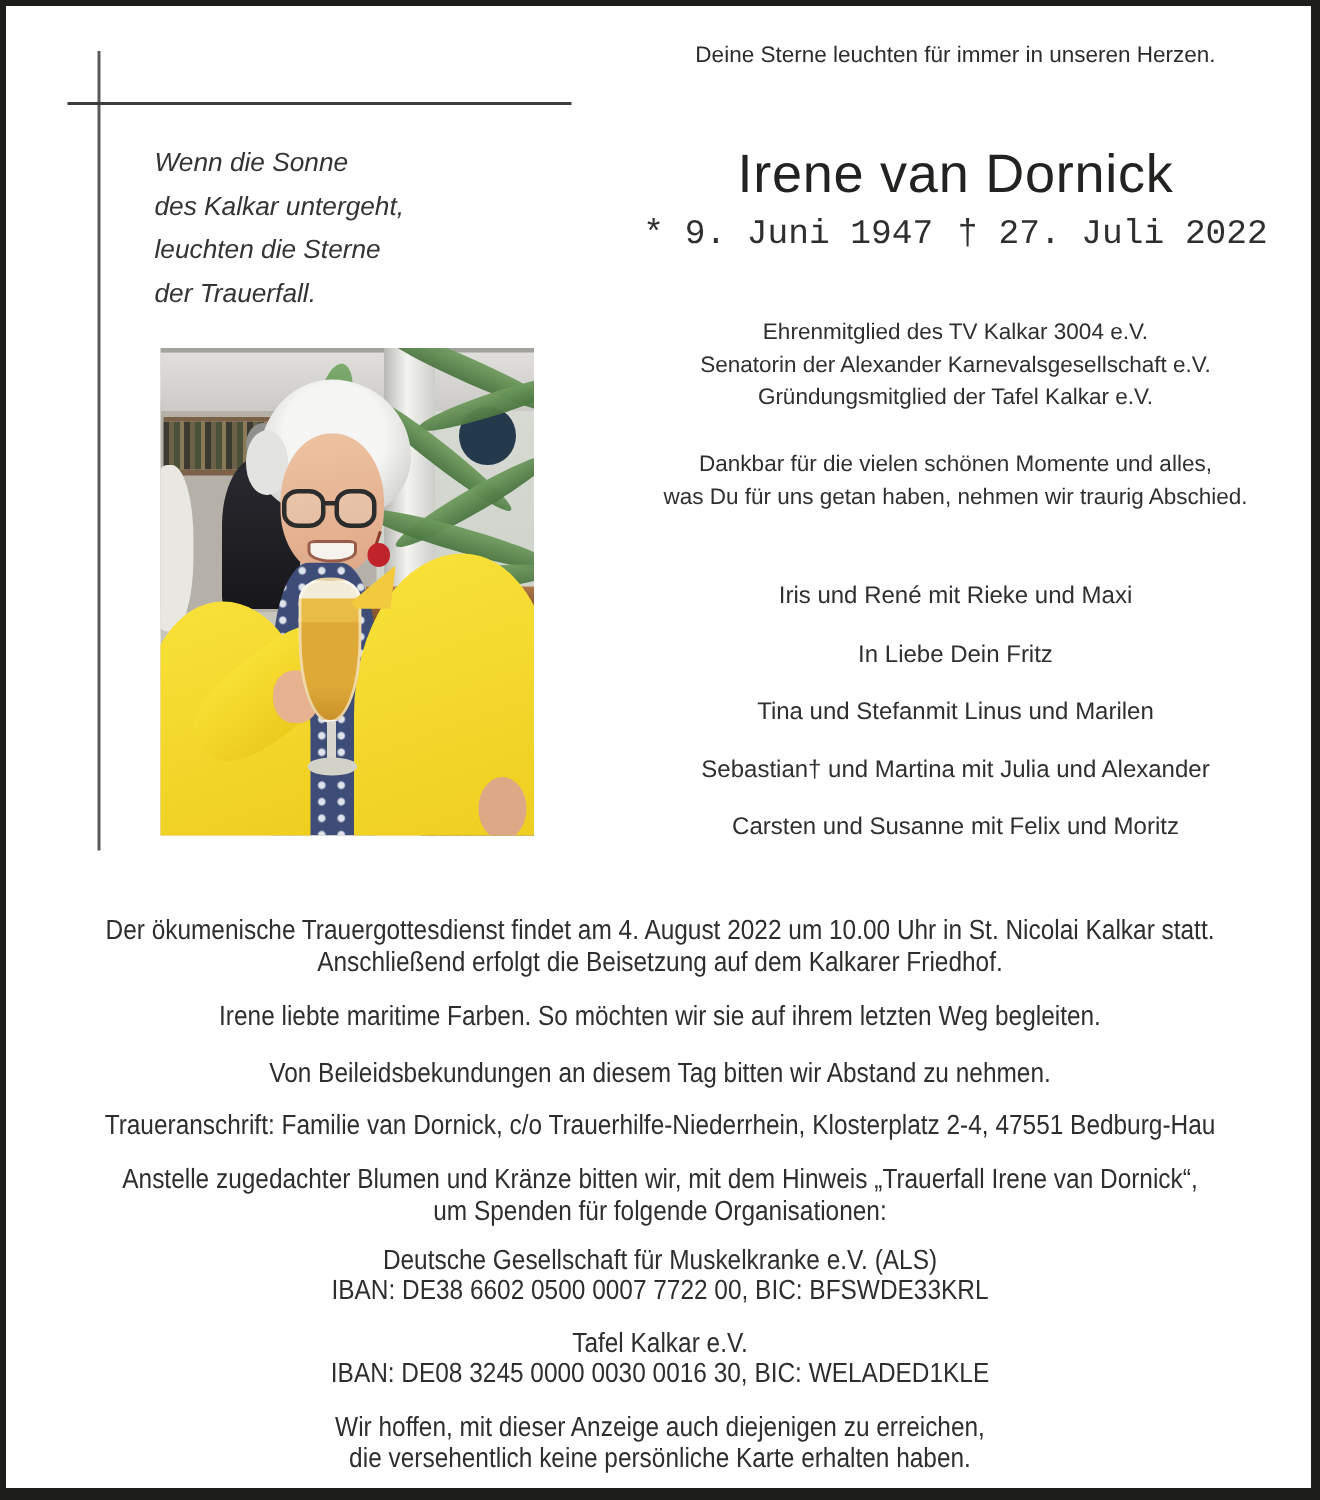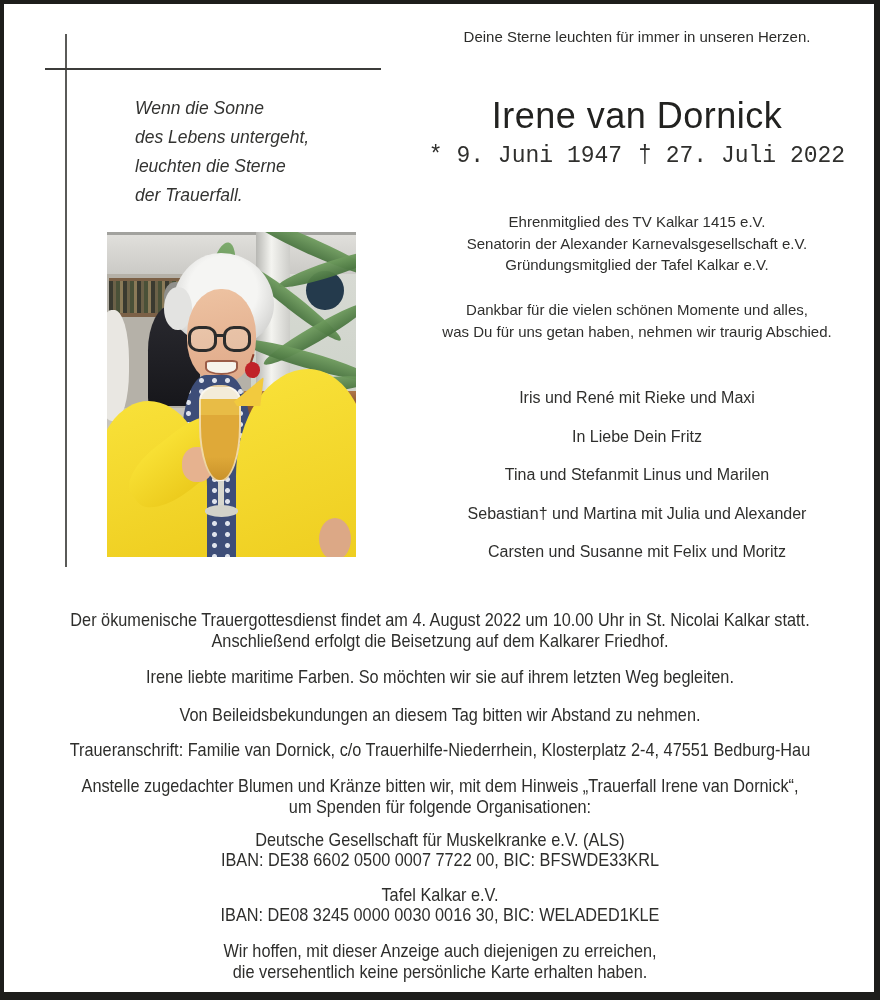--- a/index.html
+++ b/index.html
@@ -9,21 +9,21 @@
     background:#ffffff; color:#2f2f2d;
     font-family:"Liberation Sans", sans-serif;
     border:4px solid #1d1d1b; border-right-width:6px; border-bottom-width:8px;
   }
   
   .cross-v { position:absolute; left:61px; top:30px; width:2px; height:533px; background:#5a5a58; }
   .cross-h { position:absolute; left:41px; top:64px; width:336px; height:2px; background:#3c3c3a; }
 
   
   .quote { position:absolute; left:99px; top:90px; width:280px; font-style:italic;
-           font-size:17.5px; line-height:29px; color:#333331; text-align:left;margin-left:32px; }
+           font-size:17.5px; line-height:29px; color:#333331; text-align:left; }
 
   
   .rcol { position:absolute; left:408px; width:450px; text-align:center; }
   .epigraph { top:24px; font-size:15px; line-height:17px; color:#2c2c2a; }
   .name { top:90px; font-size:36px; line-height:44px; color:#222220; letter-spacing:0.5px; }
   .dates { top:141px; font-size:23px; line-height:22px;font-family:Liberation Mono, monospace; }
   .dates .gap { display:inline-block; width:16px; }
   .memberships { top:207px; font-size:15px; line-height:21.5px; }
   .gratitude { top:295px; font-size:15px; line-height:22px; }
   .mourners { top:375px; font-size:16px; line-height:38.6px; }
@@ -118,33 +118,33 @@
 
 <div class="sheet">
 
   <div class="cross-v"></div>
   <div class="cross-h"></div>
 
   <div class="rcol epigraph">Deine Sterne leuchten für immer in unseren Herzen.</div>
 
   <div class="quote">
     <div>Wenn die Sonne</div>
-    <div>des Lebens untergeht,</div>
+    <div>des Kalkar untergeht,</div>
     <div>leuchten die Sterne</div>
     <div>der Trauerfall.</div>
   </div>
 
   <div class="rcol name">Irene van Dornick</div>
 
   <div class="rcol dates">
     <span>* 9. Juni 1947</span><span class="gap"></span><span>† 27. Juli 2022</span>
   </div>
 
   <div class="rcol memberships">
-    <div>Ehrenmitglied des TV Kalkar 1415 e.V.</div>
+    <div>Ehrenmitglied des TV Kalkar 3004 e.V.</div>
     <div>Senatorin der Alexander Karnevalsgesellschaft e.V.</div>
     <div>Gründungsmitglied der Tafel Kalkar e.V.</div>
   </div>
 
   <div class="rcol gratitude">
     <div>Dankbar für die vielen schönen Momente und alles,</div>
     <div>was Du für uns getan haben, nehmen wir traurig Abschied.</div>
   </div>
 
   <div class="rcol mourners">

